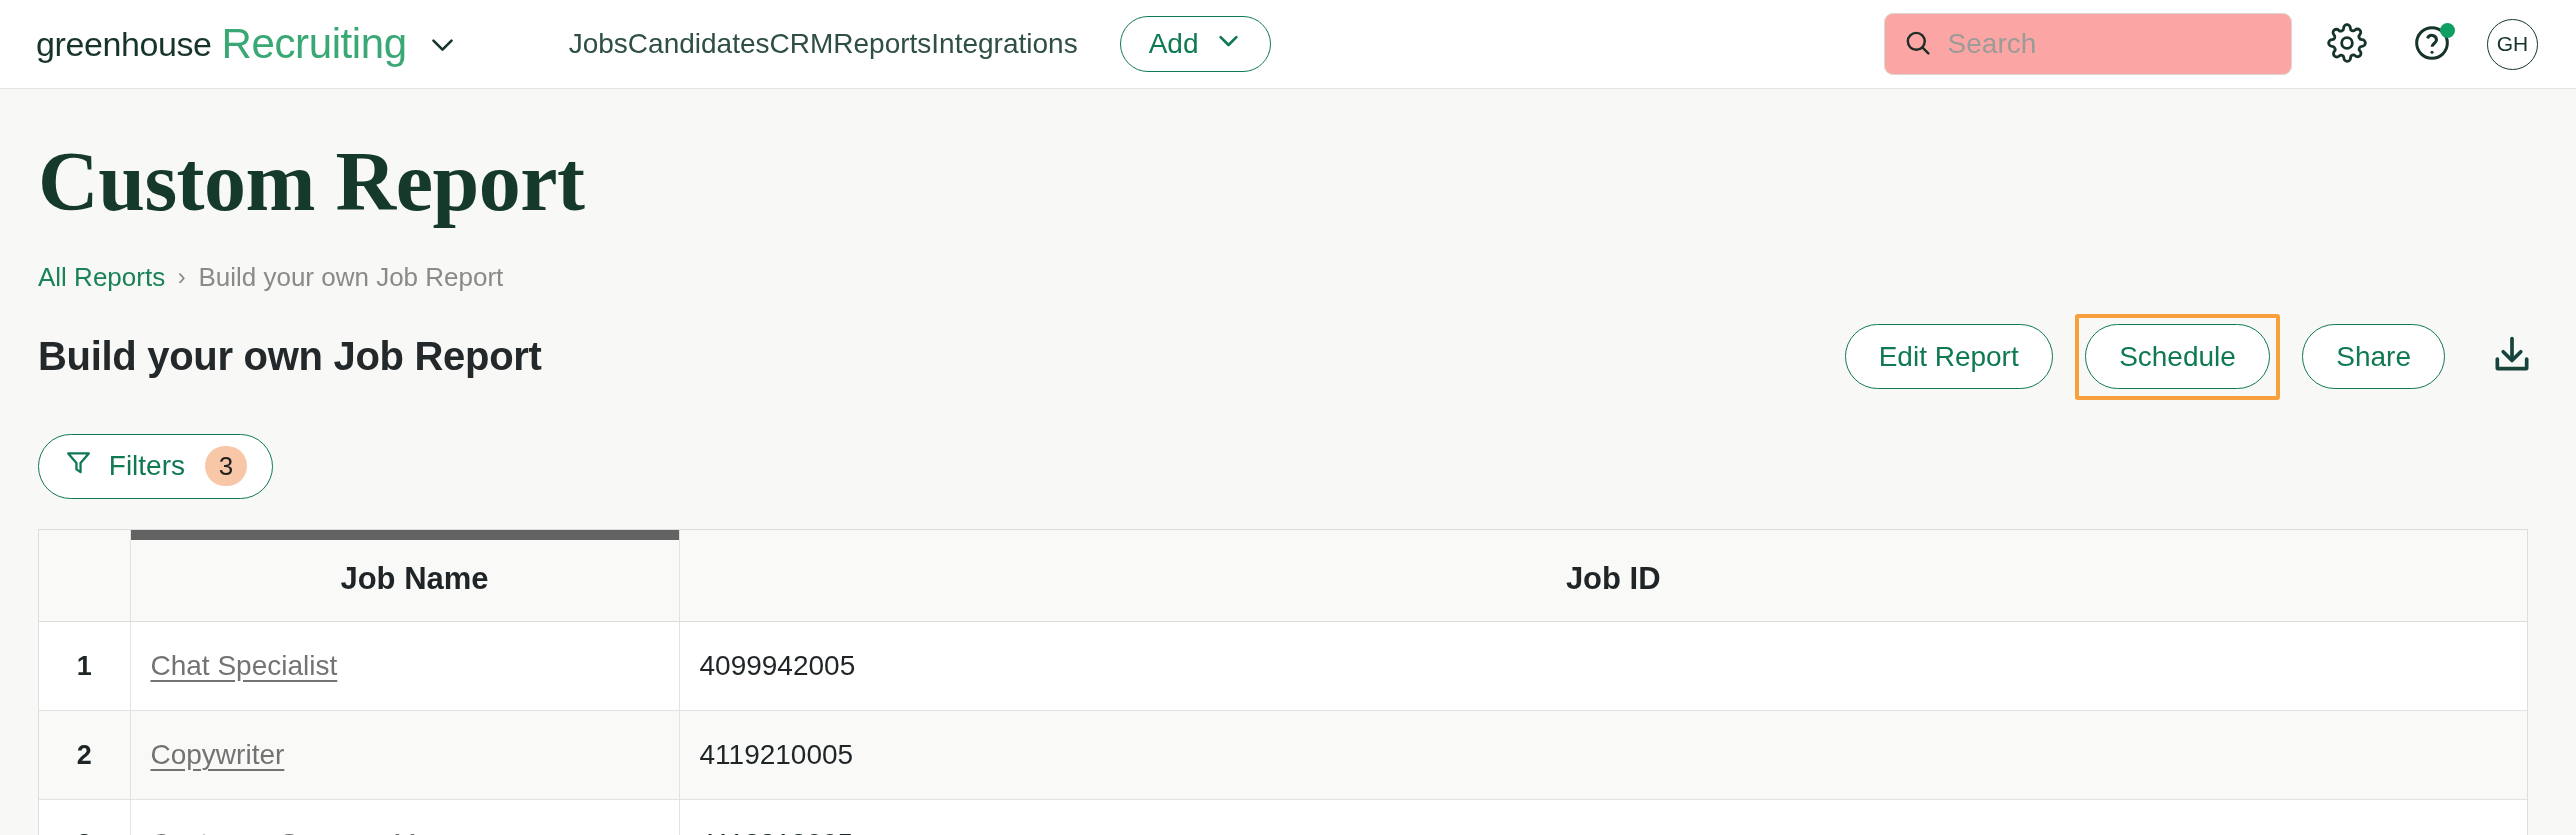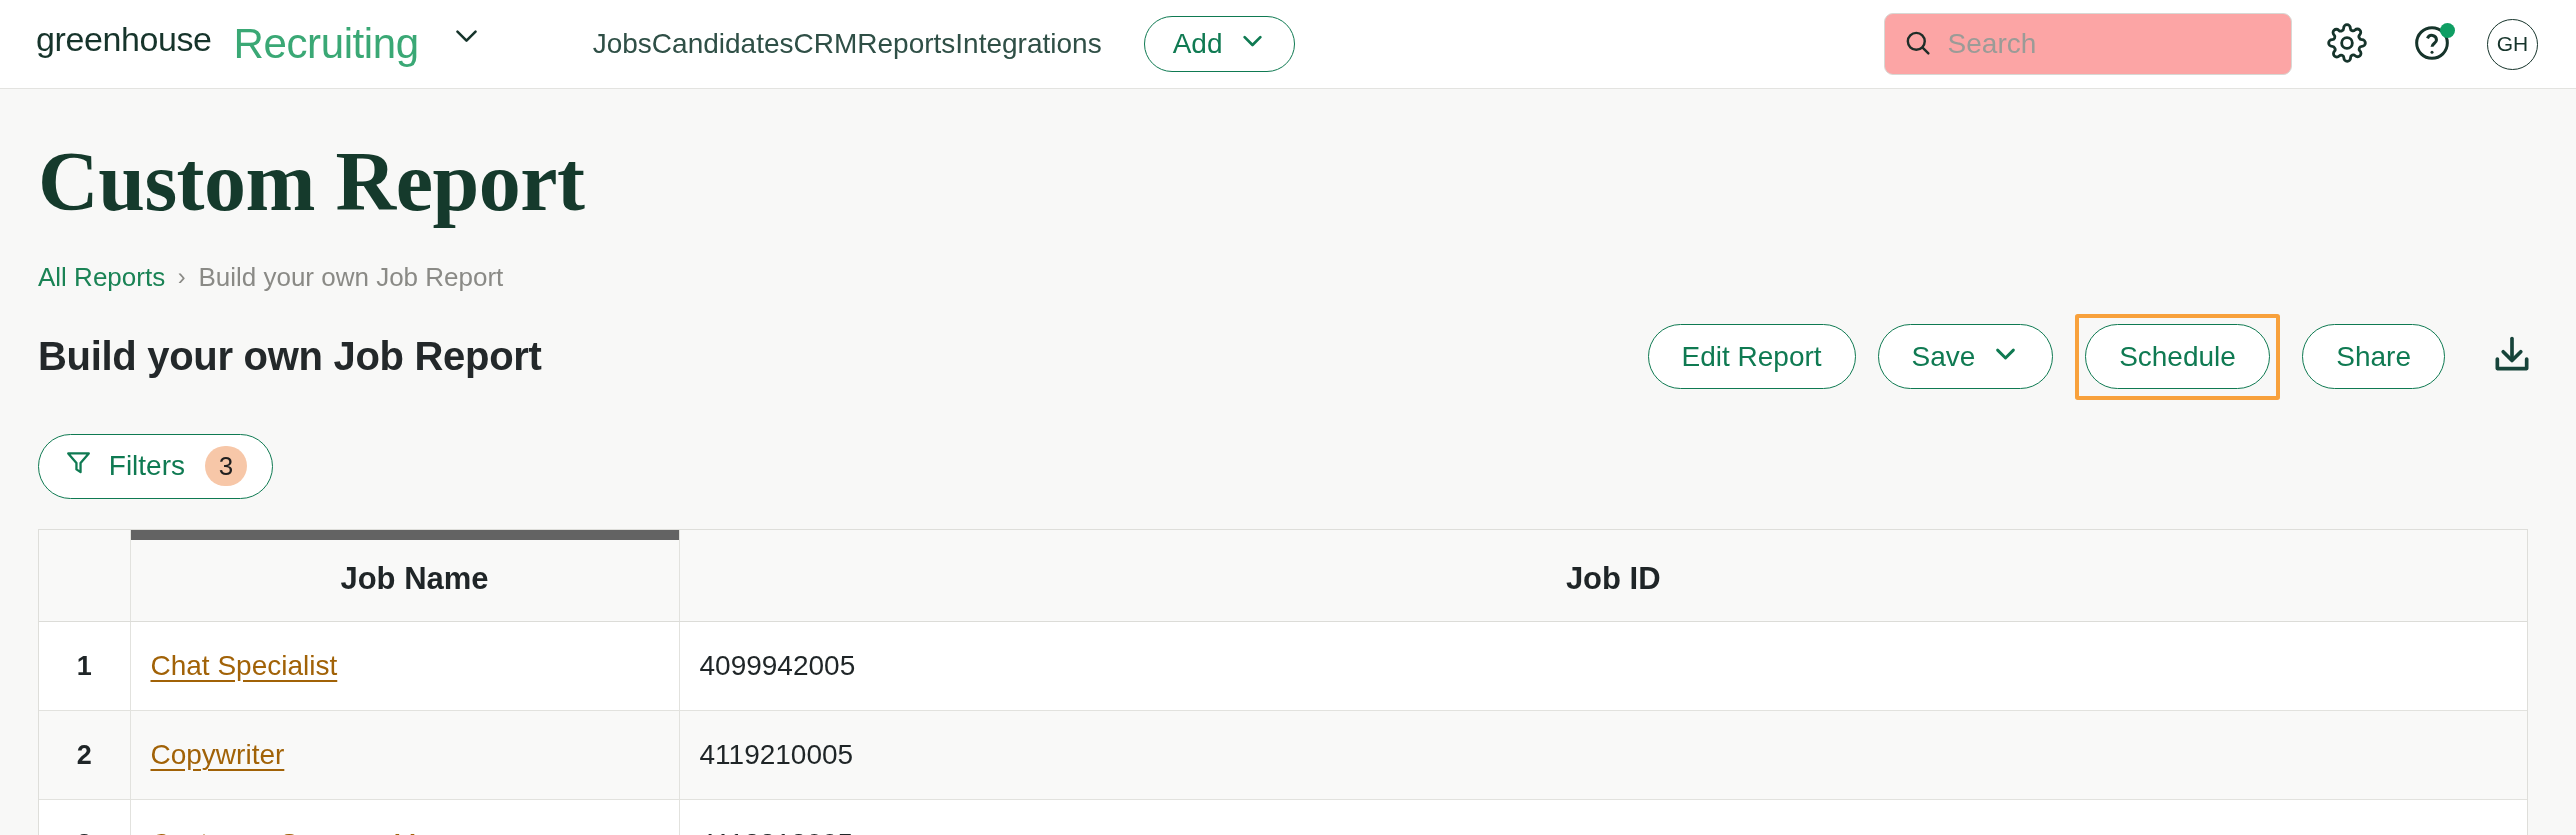--- a/index.html
+++ b/index.html
@@ -13,21 +13,21 @@
   
   .topnav {
     height: 89px;
     background: #ffffff;
     border-bottom: 0.9px solid #e3e3e0;
     display: flex;
     align-items: center;
     padding: 0 38px 0 36px;
     position: relative;
   }
-  .logo-wrap { display: flex; align-items: flex-start; gap: 12px; }
+  .logo-wrap { display: flex; align-items: center; gap: 0; }
   .logo-green { font-size: 34px; color: #16342b; letter-spacing: -0.4px; }
   .logo-rec { font-size: 42px; color: #3aa875; letter-spacing: -0.4px; margin-left: 10px; }
   .logo-chev { margin-left: 20px; display: flex; align-items: center; }
 
   .nav-links { display: flex; align-items: center; margin-left: 111px; }
   .nav-link {
     font-size: 28px;
     color: #2f4f46;
     cursor: pointer;
     white-space: nowrap;
@@ -262,21 +262,21 @@
   }
   tbody td.num {
     text-align: center;
     padding-left: 0;
     font-weight: bold;
     font-size: 27px;
   }
   tbody td.idcell { border-right: none; }
   tbody tr.alt td { background: #f9f9f8; }
   .joblink {
-    color: #a16207;
+    color: #737373;
     text-decoration: underline;
     text-underline-offset: 4.5px;
     cursor: pointer;
   }
 </style>
 </head>
 <body>
 
 <div class="topnav">
 
@@ -353,28 +353,20 @@
   </div>
 
   <div class="subhead-row">
     <div class="subhead">Build your own Job Report</div>
 
     <div class="actions">
       <button class="btn">
         <span>Edit Report</span>
       </button>
 
-      <button class="btn">
-        <span>Save</span>
-        <span>
-          <svg width="27" height="27" viewBox="0 0 24 24" fill="none" stroke="#0f7a52" stroke-width="2.6" stroke-linecap="round" stroke-linejoin="round">
-              <polyline points="5 9 12 16 19 9"></polyline>
-            </svg>
-        </span>
-      </button>
 
       <span class="hl-wrap">
         <button class="btn">
           <span>Schedule</span>
         </button>
       </span>
 
       <button class="btn">
         <span>Share</span>
       </button>

